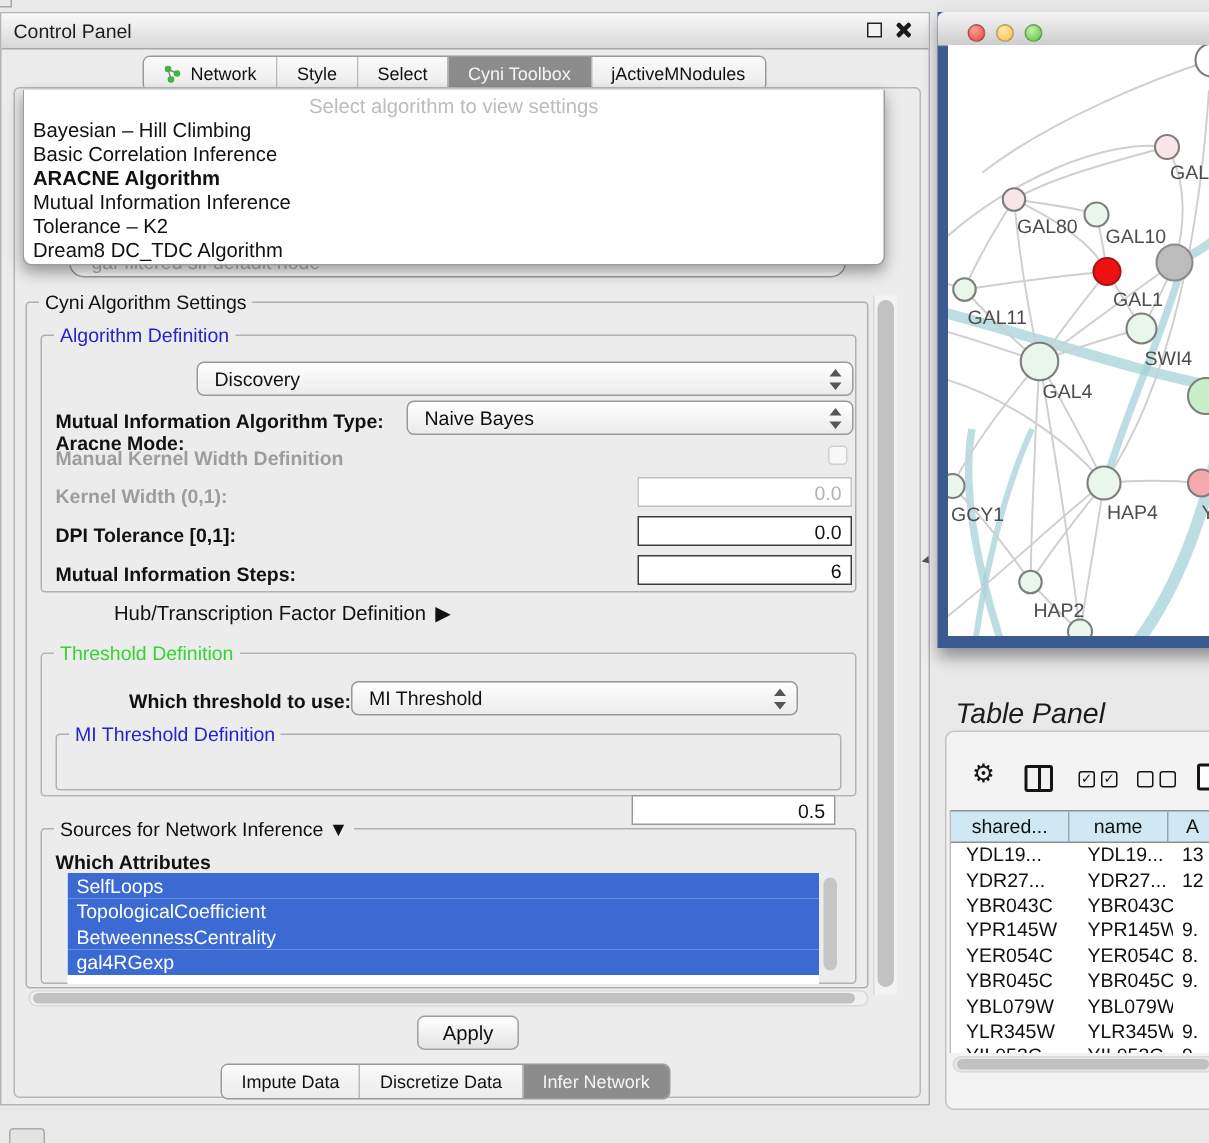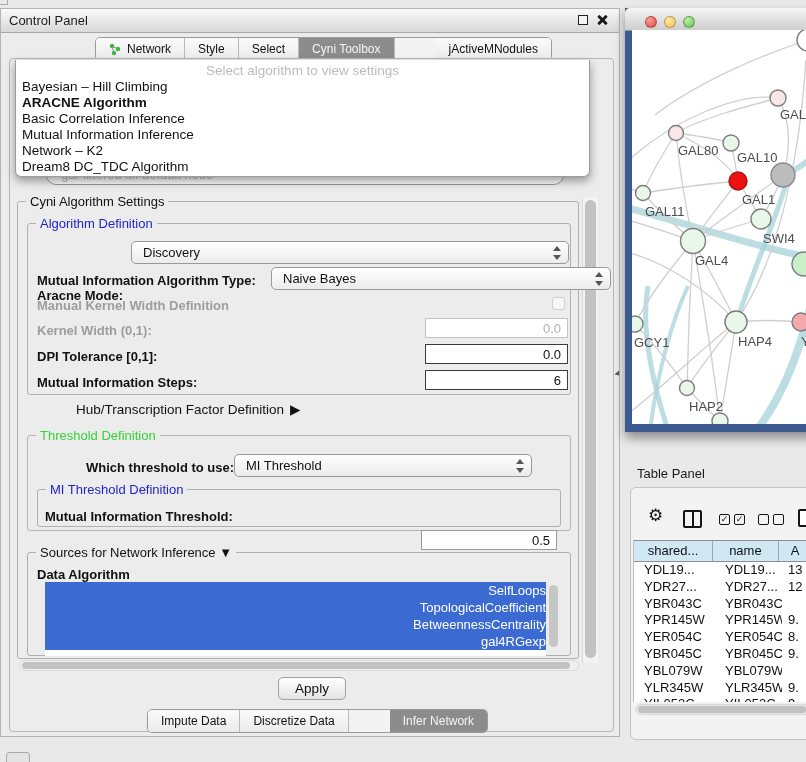--- a/index.html
+++ b/index.html
@@ -11,21 +11,21 @@
     background:linear-gradient(#f9f9f9,#d8d8d8);border-bottom:1px solid #a8a8a8;}
   .titlebar .t{position:absolute;left:8px;top:4px;font-size:13px;color:#1c1c1c;}
   .float-ic{position:absolute;top:6px;width:10px;height:10px;border:1.5px solid #222;box-sizing:border-box;background:#f4f4f4;}
   .close-ic{position:absolute;top:5px;width:12px;height:12px;}
   .close-ic:before,.close-ic:after{content:"";position:absolute;left:5px;top:0;width:3px;height:12px;background:#1a1a1a;border-radius:1px;}
   .close-ic:before{transform:rotate(45deg);} .close-ic:after{transform:rotate(-45deg);}
   
   .tabbar{position:absolute;display:flex;height:22px;border:1px solid #9a9a9a;border-radius:5px;overflow:hidden;background:#f3f3f3;}
   .tab{display:flex;align-items:center;justify-content:center;padding:0 13px;font-size:12px;
     background:linear-gradient(#fafafa,#ebebeb);border-right:1px solid #b9b9b9;color:#111;white-space:nowrap;}
-  .tab:last-child{border-right:none;margin-left:41px;}
+  .tab:last-child{border-right:none;}
   .tab.sel{background:#8c8c8c;color:#f5f5f5;}
   
   .popup{position:absolute;background:#fff;border:1px solid #9c9c9c;border-top:none;
     border-radius:0 0 6px 6px;box-shadow:0 4px 10px rgba(0,0,0,.38);z-index:30;}
   .popup .hint{text-align:center;color:#bcbcbc;font-size:13.5px;padding:3px 0 1px 0;}
   .popup .it{font-size:13.5px;line-height:16px;padding-left:6px;white-space:nowrap;}
   .popup .it.b{font-weight:bold;}
   
   .group{position:absolute;border:1px solid #b0b0b0;border-radius:3px;box-sizing:border-box;}
   .gtitle{position:absolute;top:-8px;left:8px;background:#ececec;padding:0 4px;font-size:13px;white-space:nowrap;}
@@ -40,21 +40,21 @@
   .spin:after{content:"";position:absolute;left:1px;bottom:0;border-left:4px solid transparent;border-right:4px solid transparent;border-top:5px solid #555;}
   .field{position:absolute;height:20px;background:#fff;border:1px solid #3c3c3c;box-sizing:border-box;
     font-size:13px;text-align:right;padding:2px 6px 0 0;}
   .field.dis{border:1px solid #c2c2c2;color:#b2b2b2;}
   .checkbox{position:absolute;width:13px;height:13px;border:1px solid #cfcfcf;border-radius:3px;background:#f7f7f7;box-sizing:border-box;}
   .vscroll{position:absolute;width:15px;background:#f3f3f3;border-left:1px solid #d8d8d8;}
   .vthumb{position:absolute;left:2px;width:11px;background:#c2c2c2;border-radius:6px;}
   .hscroll{position:absolute;height:11px;background:#f0f0f0;border:1px solid #d9d9d9;border-radius:6px;box-sizing:border-box;}
   .hthumb{position:absolute;left:2px;top:1px;height:7px;background:#c2c2c2;border-radius:4px;}
   .list{position:absolute;background:#fff;overflow:hidden;}
-  .list .li{height:17px;line-height:17px;background:#3b6ad3;color:#fff;padding-left:6px;font-size:13px;white-space:nowrap;text-align:right;}
+  .list .li{height:17px;line-height:17px;background:#3b6ad3;color:#fff;padding-left:6px;font-size:13px;white-space:nowrap;}
   .btn{position:absolute;height:23px;border:1px solid #9f9f9f;border-radius:5px;background:linear-gradient(#ffffff,#e4e4e4);
     font-size:13.5px;text-align:center;line-height:21px;box-sizing:border-box;}
   .tri-r{display:inline-block;margin-left:6px;color:#111;}
   
   .netwin{position:absolute;left:625px;top:8px;width:195px;height:424px;background:#3a5a90;
     box-shadow:0 6px 10px rgba(0,0,0,.4);}
   .netwin .bar{position:absolute;left:0;top:0;right:0;height:22px;background:linear-gradient(#f5f5f5,#cecece);
     border-bottom:1px solid #999;border-radius:5px 0 0 0;}
   .light{position:absolute;top:8px;width:12px;height:12px;border-radius:50%;box-sizing:border-box;border:1px solid rgba(0,0,0,.25);}
   .canvas{position:absolute;left:7px;top:22px;width:188px;height:394px;background:#fff;overflow:hidden;}
@@ -113,44 +113,44 @@
 
   <div class="abs" style="left:8px;top:49px;width:605px;height:674px;background:#ececec;border:1px solid #b7b7b7;border-radius:4px;box-sizing:border-box;"></div>
 
   <div class="ghost" style="left:45px;top:155px;width:518px;">
     <span>gal-filtered sif default node</span>
   </div>
 
   <div class="popup" style="left:14px;top:51px;width:573px;height:116px;">
     <div class="hint">Select algorithm to view settings</div>
     <div class="it">Bayesian – Hill Climbing</div>
+    <div class="it">Basic Correlation Inference</div>
     <div class="it b">ARACNE Algorithm</div>
-    <div class="it">Basic Correlation Inference</div>
     <div class="it">Mutual Information Inference</div>
-    <div class="it">Network – K2</div>
+    <div class="it">Tolerance – K2</div>
     <div class="it">Dream8 DC_TDC Algorithm</div>
   </div>
 
   <div class="group" style="left:16px;top:192px;width:562px;height:458px;text-align:center;">
     <span class="gtitle">Cyni Algorithm Settings</span>
   </div>
   <div class="vscroll" style="left:581px;top:188px;height:466px;">
     <div class="vthumb" style="top:3px;height:458px;"></div>
   </div>
 
   <div class="group" style="left:26px;top:214px;width:544px;height:172px;">
     <span class="gtitle blue">Algorithm Definition</span>
   </div>
   <span class="lbl" style="left:36px;top:238px;margin-top:41px;">Aracne Mode:</span>
   <div class="combo" style="left:130px;top:232px;width:438px;">
     <span class="v">Discovery</span>
     <span class="spin"></span>
   </div>
   <span class="lbl" style="left:36px;top:264px;">Mutual Information Algorithm Type:</span>
-  <div class="combo" style="left:270px;top:258px;width:340px;">
+  <div class="combo" style="left:270px;top:258px;width:298px;">
     <span class="v">Naive Bayes</span>
     <span class="spin"></span>
   </div>
   <span class="lbl dis" style="left:36px;top:289px;">Manual Kernel Width Definition</span>
   <span class="checkbox" style="left:551px;top:288px;"></span>
   <span class="lbl dis" style="left:36px;top:314px;">Kernel Width (0,1):</span>
   <div class="field dis" style="left:424px;top:309px;width:143px;">0.0</div>
   <span class="lbl" style="left:36px;top:340px;">DPI Tolerance [0,1]:</span>
   <div class="field" style="left:424px;top:335px;width:143px;">0.0</div>
   <span class="lbl" style="left:36px;top:366px;">Mutual Information Steps:</span>
@@ -164,27 +164,26 @@
     <span class="gtitle green">Threshold Definition</span>
   </div>
   <span class="lbl" style="left:85px;top:451px;">Which threshold to use:</span>
   <div class="combo" style="left:233px;top:445px;width:298px;">
     <span class="v">MI Threshold</span>
     <span class="spin"></span>
   </div>
   <div class="group" style="left:36px;top:480px;width:524px;height:38px;">
     <span class="gtitle blue">MI Threshold Definition</span>
   </div>
-  <span class="lbl" style="left:44px;top:500px;">Mutual Information Threshold:</span>
   <div class="field" style="left:420px;top:521px;width:136px;border-color:#9a9a9a;">0.5</div>
 
   <div class="group" style="left:26px;top:543px;width:544px;height:104px;">
     <span class="gtitle"><span>Sources for Network Inference</span> <span>▼</span></span>
   </div>
-  <span class="lbl" style="left:36px;top:558px;">Data Algorithm</span>
+  <span class="lbl" style="left:36px;top:558px;">Which Attributes</span>
   <div class="list" style="left:44px;top:573px;width:501px;height:74px;">
     <div class="li">SelfLoops</div>
     <div class="li">TopologicalCoefficient</div>
     <div class="li">BetweennessCentrality</div>
     <div class="li">gal4RGexp</div>
   </div>
   <div class="abs" style="left:548px;top:576px;width:9px;height:62px;background:#c6c6c6;border-radius:5px;"></div>
 
   <div class="hscroll" style="left:18px;top:651px;width:560px;">
     <div class="hthumb" style="width:548px;"></div>
@@ -274,21 +273,21 @@
         <text x="763" y="243" font-size="13" fill="#4d4d4d">SWI4</text>
         <text x="695" y="265" font-size="13" fill="#4d4d4d">GAL4</text>
         <text x="634" y="347" font-size="13" fill="#4d4d4d">GCY1</text>
         <text x="738" y="346" font-size="13" fill="#4d4d4d">HAP4</text>
         <text x="801" y="346" font-size="13" fill="#4d4d4d">Y</text>
         <text x="689" y="411" font-size="13" fill="#4d4d4d">HAP2</text>
       </svg>
   </div>
 </div>
 
-<span class="abs" style="left:637px;top:466px;font-size:13px;color:#1c1c1c;">Table Panel</span>
+<span class="abs" style="left:637px;top:466px;font-size:19px;color:#1c1c1c;font-style:italic;">Table Panel</span>
 
 <div class="tp">
 
   <span class="tp-toolbar-ic" style="left:17px;top:19px;font-size:17px;line-height:17px;">⚙</span>
   <div class="split-ic abs" style="left:52px;top:22px;"></div>
   <span class="cb" style="left:88px;top:26px;">✓</span>
   <span class="cb" style="left:103px;top:26px;">✓</span>
   <span class="cb" style="left:127px;top:26px;"></span>
   <span class="cb" style="left:142px;top:26px;"></span>
   <div class="doc-ic" style="left:167px;top:21px;"></div>

